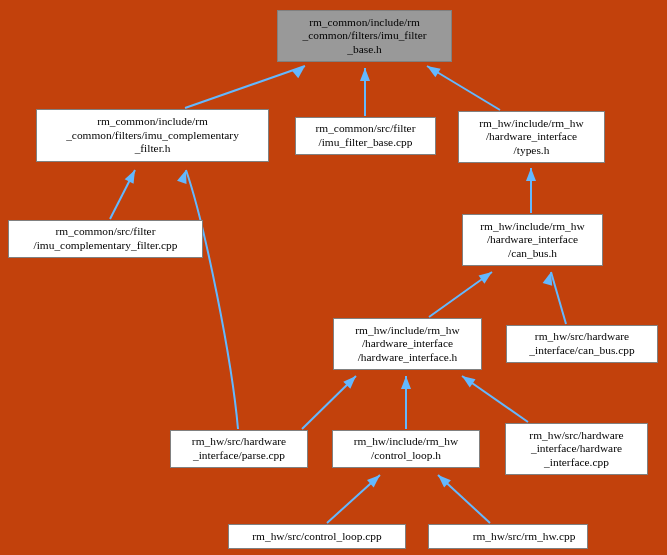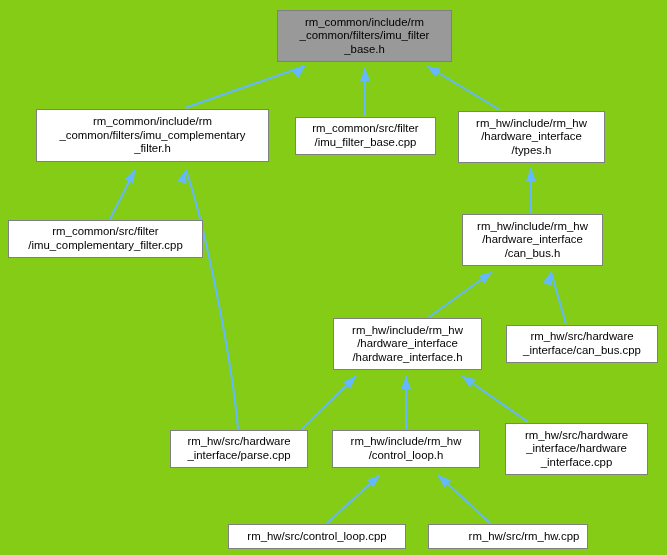--- a/index.html
+++ b/index.html
@@ -4,23 +4,23 @@
 <style>
   html, body {
     margin: 0;
     padding: 0;
     background: #000000;
   }
   #graph {
     position: relative;
     width: 667px;
     height: 555px;
-    background: #84cc16;
+    background: #c2410c;
     overflow: hidden;
-    font-family: Liberation Sans, sans-serif;
+    font-family: Liberation Serif, serif;
   }
   #edges {
     position: absolute;
     left: 0;
     top: 0;
     width: 667px;
     height: 555px;
     pointer-events: none;
   }
   .node {

